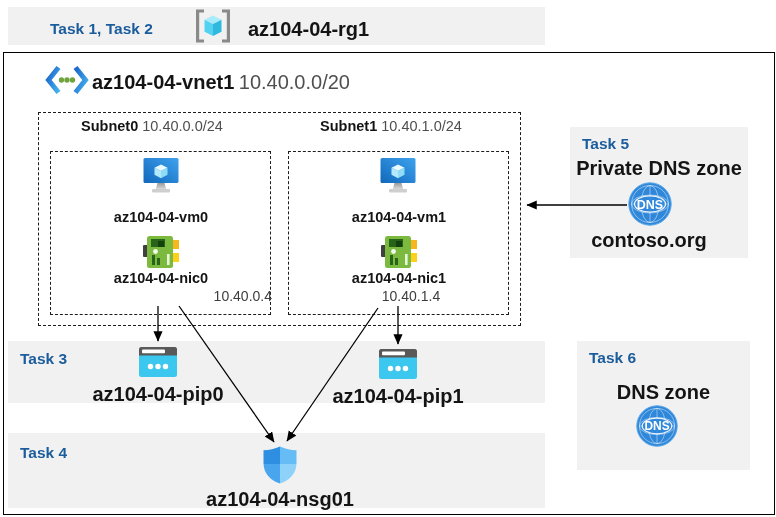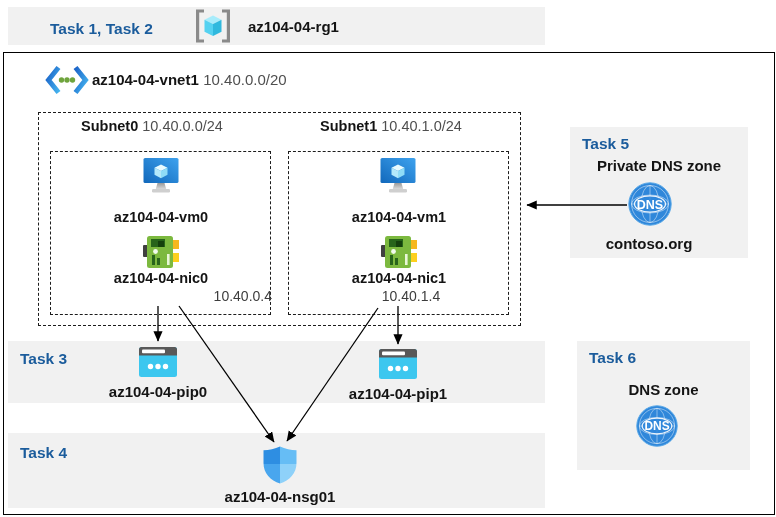--- a/index.html
+++ b/index.html
@@ -10,21 +10,21 @@
   }
   .abs { position:absolute; }
   .frame {
     left:3px; top:52px; width:770px; height:461px;
     border:1.6px solid #000;
   }
   .band { background:#f1f1f1; }
   .task {
     color:#1b5c9c; font-weight:700; font-size:15.5px; white-space:nowrap;
   }
-  .name { font-weight:700; font-size:15px; color:#141414; white-space:nowrap; }
+  .name { font-weight:700; font-size:20px; color:#141414; white-space:nowrap; }
   .name-sm { font-weight:700; font-size:14.5px; color:#141414; white-space:nowrap; }
   .muted { font-weight:400; color:#4f4f4f;text-align:center; }
   .ip { font-weight:400; font-size:14px; color:#3d3d3d; }
   .ctr { text-align:center; }
   .dashed { border:1.4px dashed #1c1c1c; }
   .subnet-label { font-size:14.5px; white-space:nowrap;margin-left:28px; }
   svg { display:block; }
   #arrows { left:0; top:0; width:776px; height:517px; pointer-events:none; }
 </style>
 </head>
@@ -160,21 +160,21 @@
         <circle cx="22" cy="22" r="18.5"></circle>
         <ellipse cx="22" cy="22" rx="9" ry="18.5"></ellipse>
         <ellipse cx="22" cy="22" rx="18.5" ry="9"></ellipse>
         <line x1="22" y1="3.5" x2="22" y2="40.5"></line>
         <line x1="3.5" y1="22" x2="40.5" y2="22"></line>
       </g>
       <ellipse cx="22" cy="22" rx="15.5" ry="8.2" fill="rgba(47,135,218,0.85)" stroke="rgba(255,255,255,0.9)" stroke-width="1.3"></ellipse>
       <text x="22" y="26.5" text-anchor="middle" font-size="12.5" font-weight="bold" fill="#fff">DNS</text>
     </svg>
   </div>
-  <div class="abs name ctr" style="left:570px; top:235px; width:158px;">contoso.org</div>
+  <div class="abs name ctr" style="left:570px; top:229px; width:158px;">contoso.org</div>
 
   <div class="abs band" style="left:8px; top:341px; width:537px; height:62px;"></div>
   <div class="abs task" style="left:20px; top:350px;">Task 3</div>
 
   <div class="abs" style="left:139px; top:347px; width:38px; height:30px;">
     <svg width="38" height="30" viewBox="0 0 38 30">
       <rect x="0" y="0" width="38" height="30" rx="2.5" fill="#3cc7ef"></rect>
       <path d="M2.5,0 h33 a2.5,2.5 0 0 1 2.5,2.5 V8.5 H0 V2.5 A2.5,2.5 0 0 1 2.5,0 Z" fill="#595959"></path>
       <rect x="3" y="2.6" width="23" height="3.6" rx="1" fill="#ffffff"></rect>
       <circle cx="11.5" cy="19.5" r="2.7" fill="#fff"></circle>

